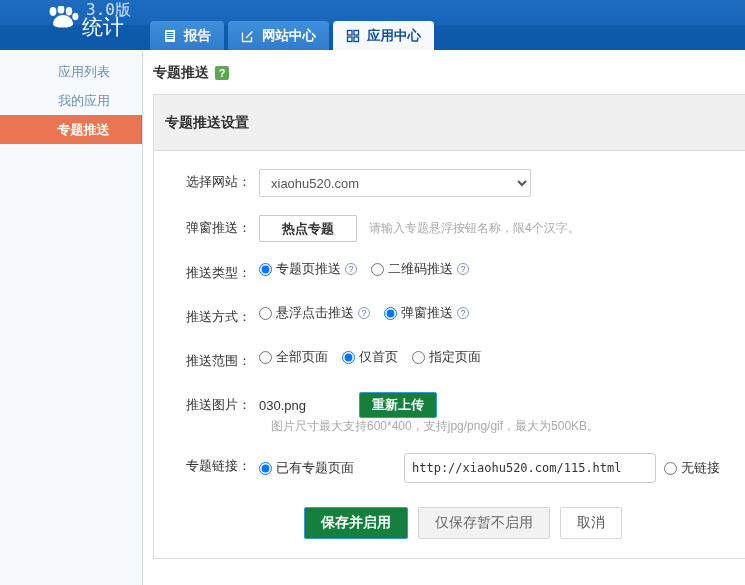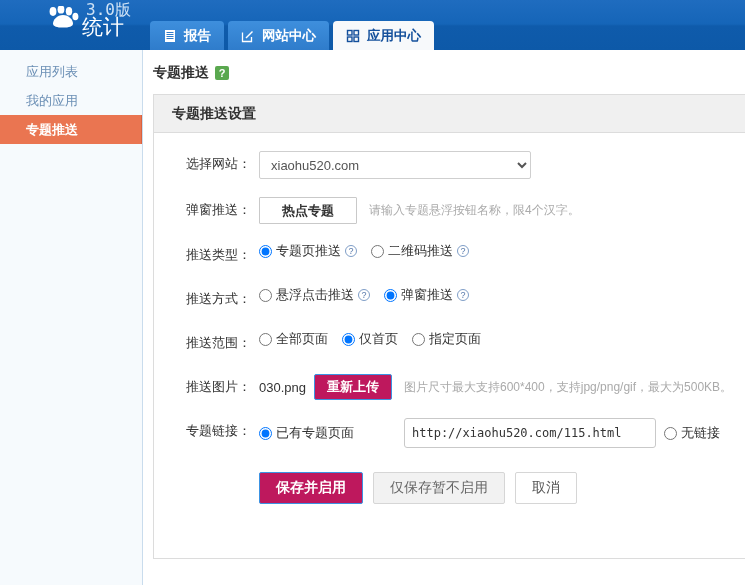--- a/index.html
+++ b/index.html
@@ -127,20 +127,21 @@
   }
 
   
   .sidebar {
     width: 143px;
     flex: 0 0 143px;
     background: #f6fafd;
     border-right: 1px solid #c9dced;
     box-sizing: border-box;
     padding-top: 7px;
+    text-align: center;
   }
   .side-item {
     height: 29px;
     line-height: 29px;
     padding-left: 26px;
     color: #6b8fb5;
     font-size: 13px;
     cursor: pointer;
     box-sizing: border-box;
   }
@@ -184,26 +185,26 @@
   }
 
   .panel {
     border: 1px solid #dcdcdc;
     border-right: none;
     background: #fff;
     min-height: 465px;
     box-sizing: border-box;
   }
   .panel-head {
-    height: 38px;
+    height: 56px;
     background: #f0f0f0;
     border-bottom: 1px solid #dcdcdc;
     display: flex;
     align-items: center;
-    padding-left: 18px;
+    padding-left: 11px;
     font-size: 14px;
     font-weight: bold;
     color: #333;
     box-sizing: border-box;
   }
   .panel-body {
     padding: 18px 0 0 0;
   }
 
   
@@ -301,24 +302,25 @@
     height: 26px;
     padding: 0 12px;
     font-size: 13px;
     border-radius: 2px;
     cursor: pointer;
     box-sizing: border-box;
     font-family: "Liberation Sans", sans-serif;
     border: 1px solid transparent;
   }
   .btn-blue {
-    background: #be185d;
+    background: #15803d;
     color: #fff;
     border-color: #3b93e3;
     font-weight: bold;
+    margin-left: 45px;
   }
   .btn-gray {
     background: #f2f2f2;
     color: #666;
     border: 1px solid #d6d6d6;
   }
   .btn-white {
     background: #ffffff;
     color: #555;
     border: 1px solid #d6d6d6;

